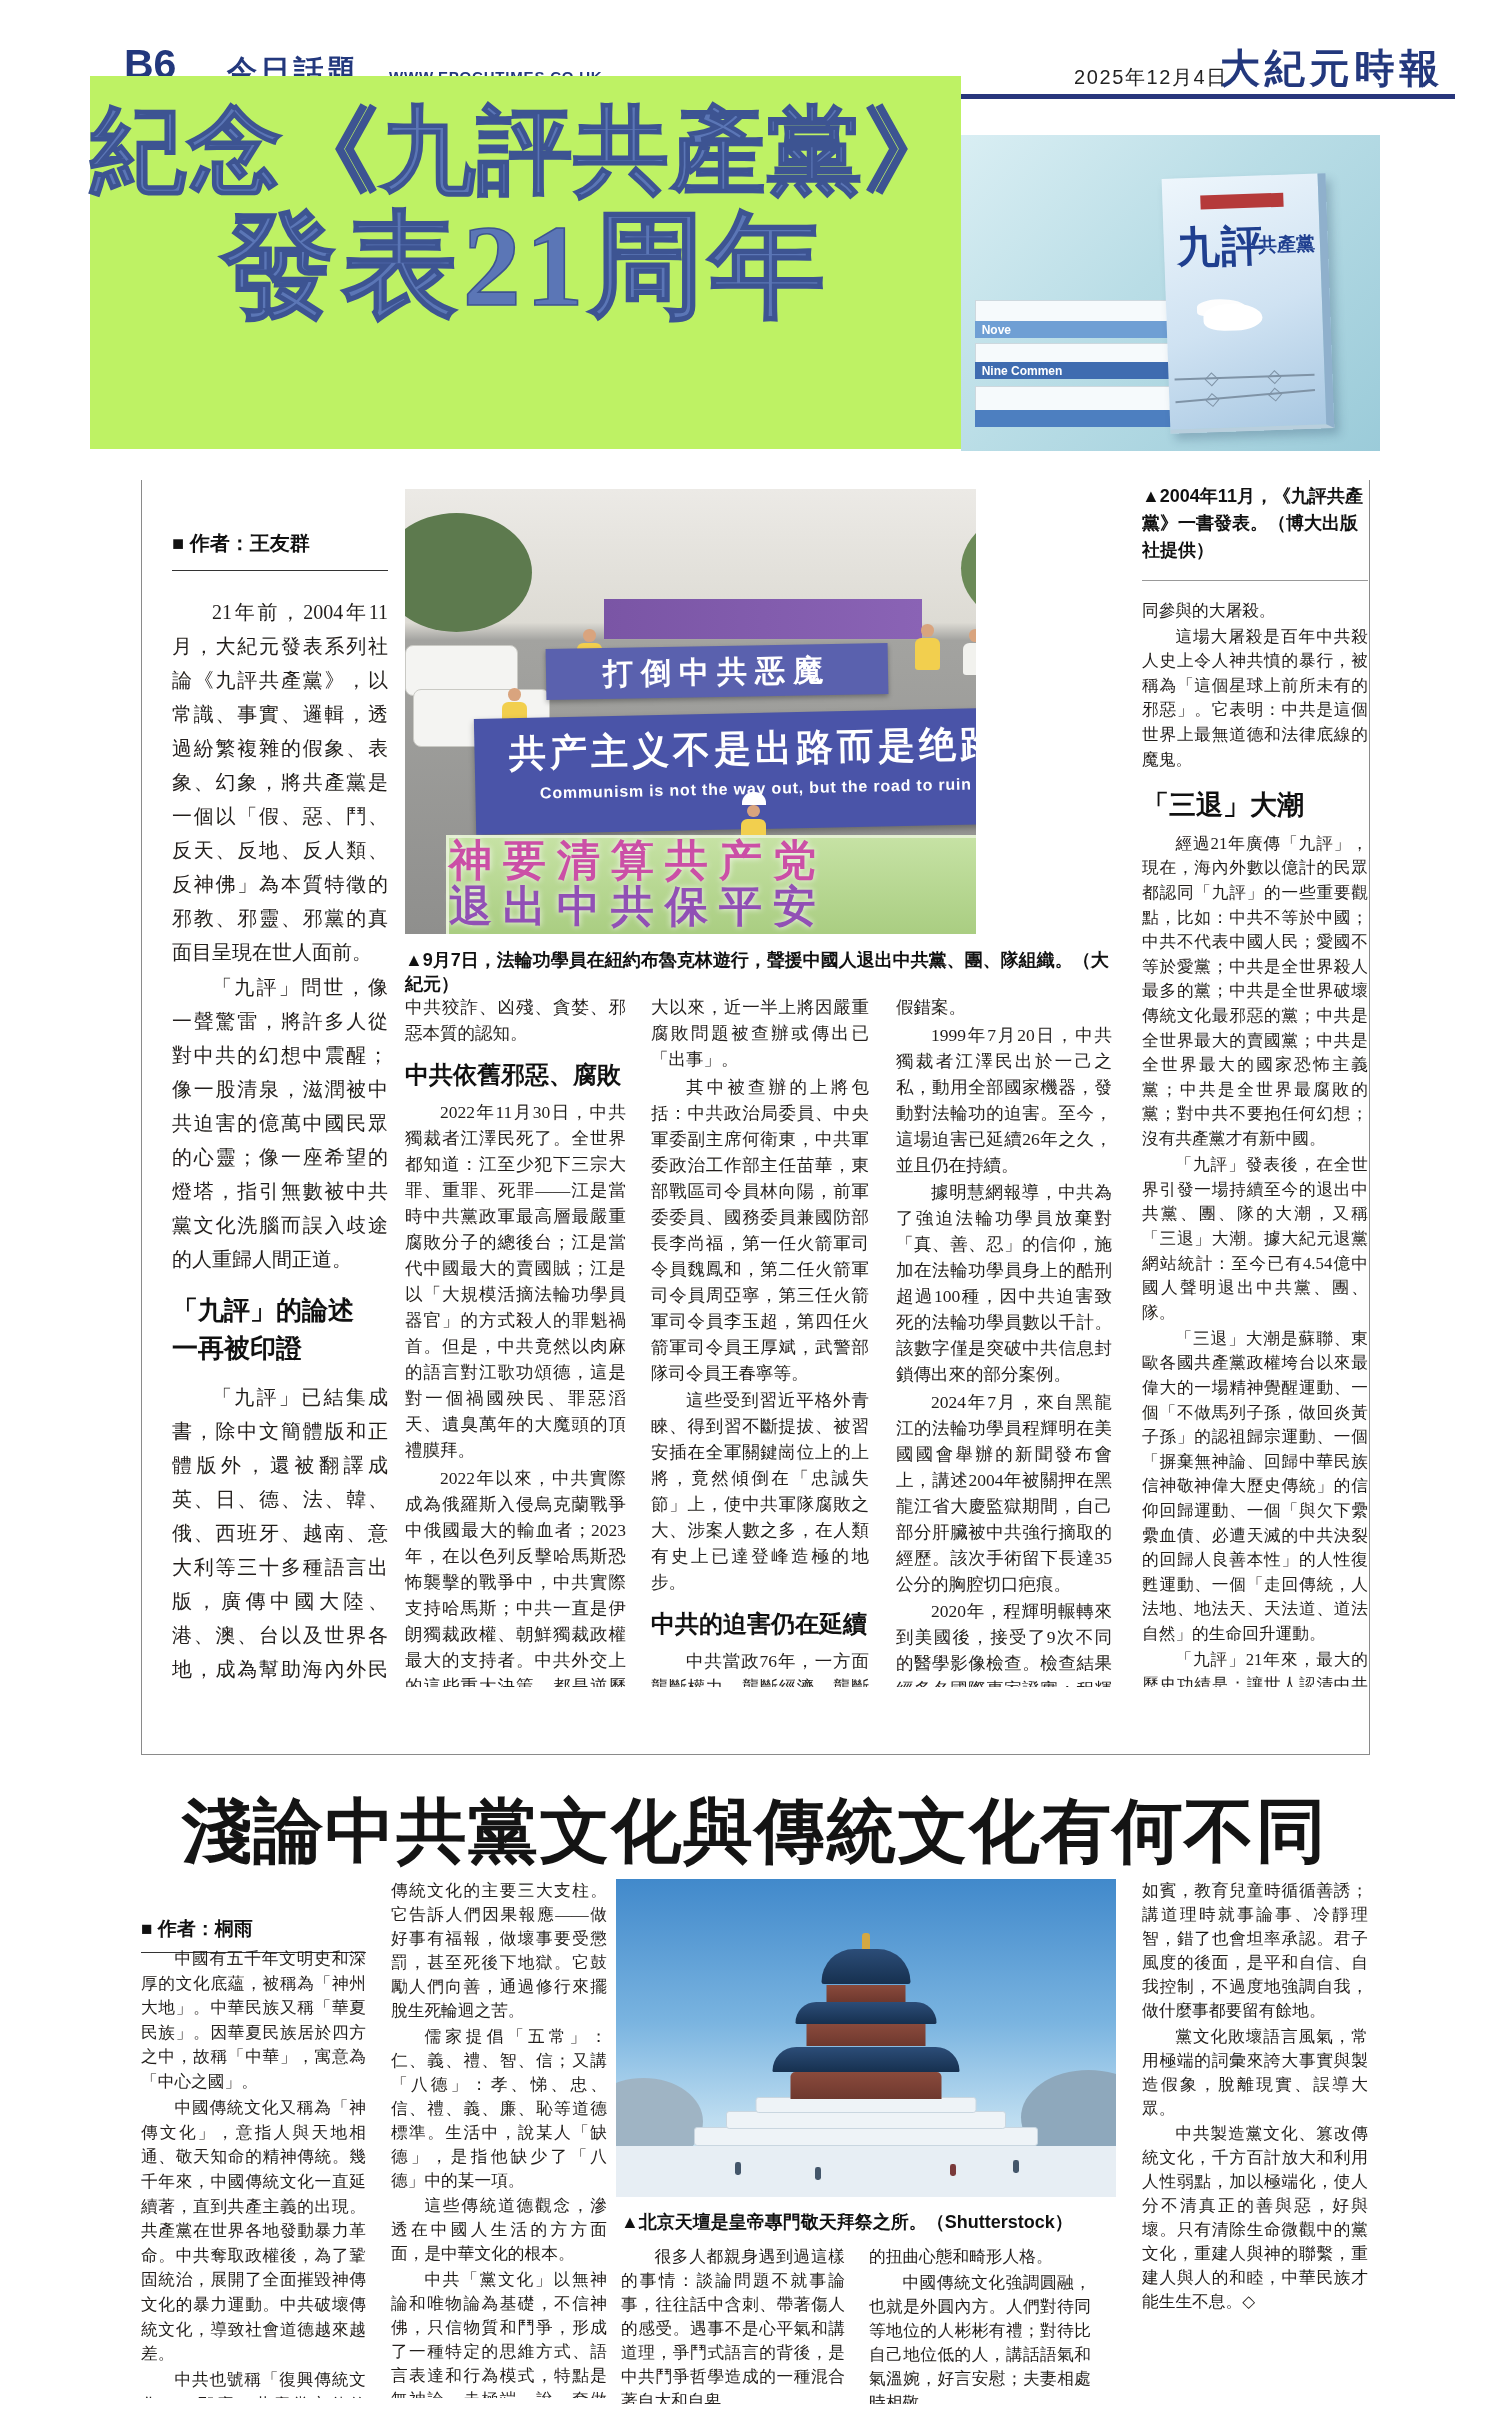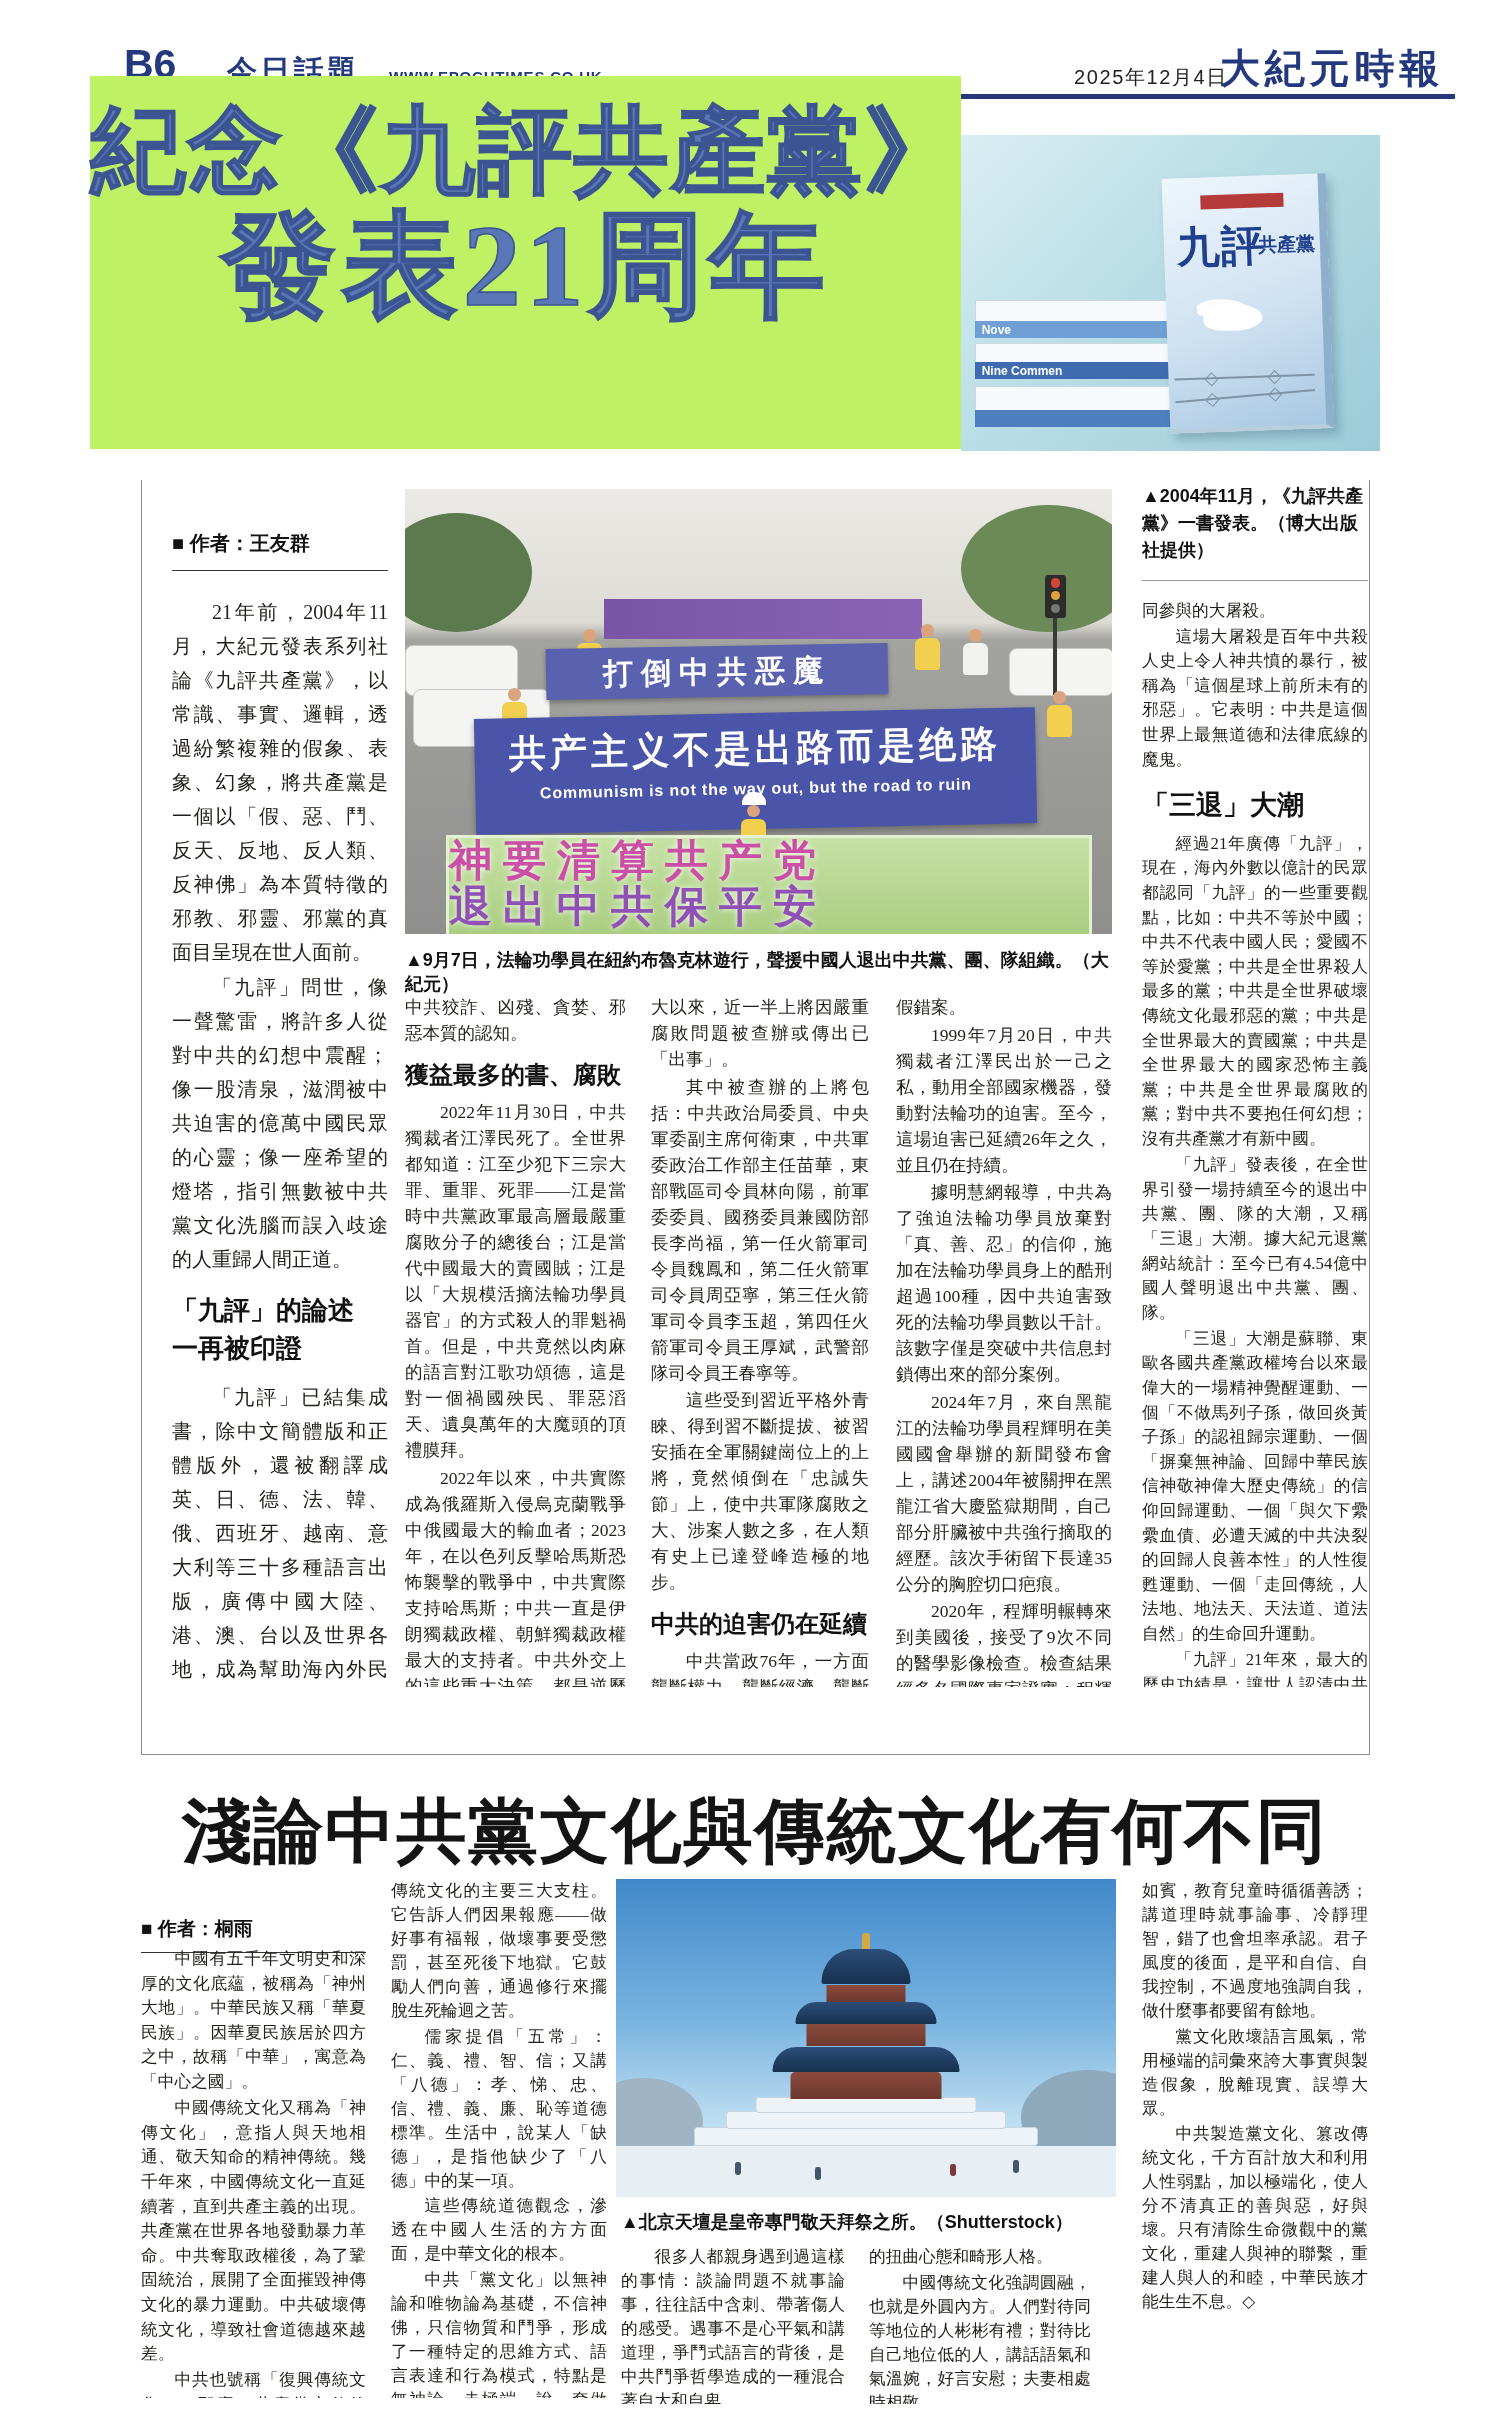--- a/index.html
+++ b/index.html
@@ -59,21 +59,21 @@
   .cA{left:405px;top:994px;width:221px;height:693px;font-size:17.5px;line-height:26px;}
   .cB{left:651px;top:994px;width:218px;height:693px;font-size:17.5px;line-height:26px;}
   .cC{left:896px;top:994px;width:216px;height:693px;font-size:17.5px;line-height:26px;}
   .cD{left:1142px;top:483px;width:226px;height:1204px;font-size:16.7px;line-height:24.6px;}
   .capblk{font-size:18px;font-weight:bold;line-height:1.5;color:#111;text-align:left;
           font-family:"Liberation Sans",sans-serif;border-bottom:0.8px solid #999;
           padding-bottom:16px;margin-bottom:17.5px;}
   .caption{font-size:18px;font-weight:bold;color:#111;font-family:"Liberation Sans",sans-serif;}
 
   
-  .photo1{left:405px;top:489px;width:707px;height:445px;overflow:hidden;
+  .photo1{left:405px;top:489px;width:571px;height:445px;overflow:hidden;
           background:linear-gradient(180deg,#eceae6 0%,#dddbD4 30%,#a3a3a0 34%,#8f8f8d 100%);}
   .tree{position:absolute;border-radius:50%;}
   .fig{position:absolute;width:29px;}
   .fig .head{width:12.7px;height:12.7px;border-radius:50%;background:#d9a47e;margin:0 auto;}
   .fig .body{width:25.4px;height:32px;border-radius:6.4px 6.4px 3.2px 3.2px;background:#f2cf4e;margin:1.6px auto 0;}
   .fig.white .body{background:#f2f2ee;}
   .pbanner{position:absolute;left:199px;top:110px;width:318px;height:40px;
            background:linear-gradient(90deg,#7a55a5,#8a63b5);}
   .tbanner{position:absolute;left:141px;top:157px;width:342px;height:51px;background:#5a61ae;
            transform:rotate(-1deg);color:#fff;font-weight:bold;font-size:30px;text-align:center;
@@ -206,21 +206,21 @@
     </div>
     <div class="gbanner">
       <div class="l1">神要清算共产党</div>
       <div class="l2">退出中共保平安</div>
     </div>
   </div>
   <div class="abs caption" style="left:405px;top:948px;width:707px;">▲9月7日，法輪功學員在紐約布魯克林遊行，聲援中國人退出中共黨、團、隊組織。（大紀元）</div>
 
   <div class="abs col cA ser">
     <p class="noind">中共狡詐、凶殘、貪婪、邪惡本質的認知。</p>
-    <div class="subhead2">獲益最多的書、腐敗</div>
+    <div class="subhead2">中共依舊邪惡、腐敗</div>
     <p>2022年11月30日，中共獨裁者江澤民死了。全世界都知道：江至少犯下三宗大罪、重罪、死罪——江是當時中共黨政軍最高層最嚴重腐敗分子的總後台；江是當代中國最大的賣國賊；江是以「大規模活摘法輪功學員器官」的方式殺人的罪魁禍首。但是，中共竟然以肉麻的語言對江歌功頌德，這是對一個禍國殃民、罪惡滔天、遺臭萬年的大魔頭的頂禮膜拜。</p>
     <p>2022年以來，中共實際成為俄羅斯入侵烏克蘭戰爭中俄國最大的輸血者；2023年，在以色列反擊哈馬斯恐怖襲擊的戰爭中，中共實際支持哈馬斯；中共一直是伊朗獨裁政權、朝鮮獨裁政權最大的支持者。中共外交上的這些重大決策，都是逆歷史潮流而動、與天理人心背道而馳的。</p>
 
   </div>
 
   <div class="abs col cB ser">
     <p class="noind">大以來，近一半上將因嚴重腐敗問題被查辦或傳出已「出事」。</p>
     <p>其中被查辦的上將包括：中共政治局委員、中央軍委副主席何衛東，中共軍委政治工作部主任苗華，東部戰區司令員林向陽，前軍委委員、國務委員兼國防部長李尚福，第一任火箭軍司令員魏鳳和，第二任火箭軍司令員周亞寧，第三任火箭軍司令員李玉超，第四任火箭軍司令員王厚斌，武警部隊司令員王春寧等。</p>
     <p>這些受到習近平格外青睞、得到習不斷提拔、被習安插在全軍關鍵崗位上的上將，竟然傾倒在「忠誠失節」上，使中共軍隊腐敗之大、涉案人數之多，在人類有史上已達登峰造極的地步。</p>
     <div class="subhead2">中共的迫害仍在延續</div>

